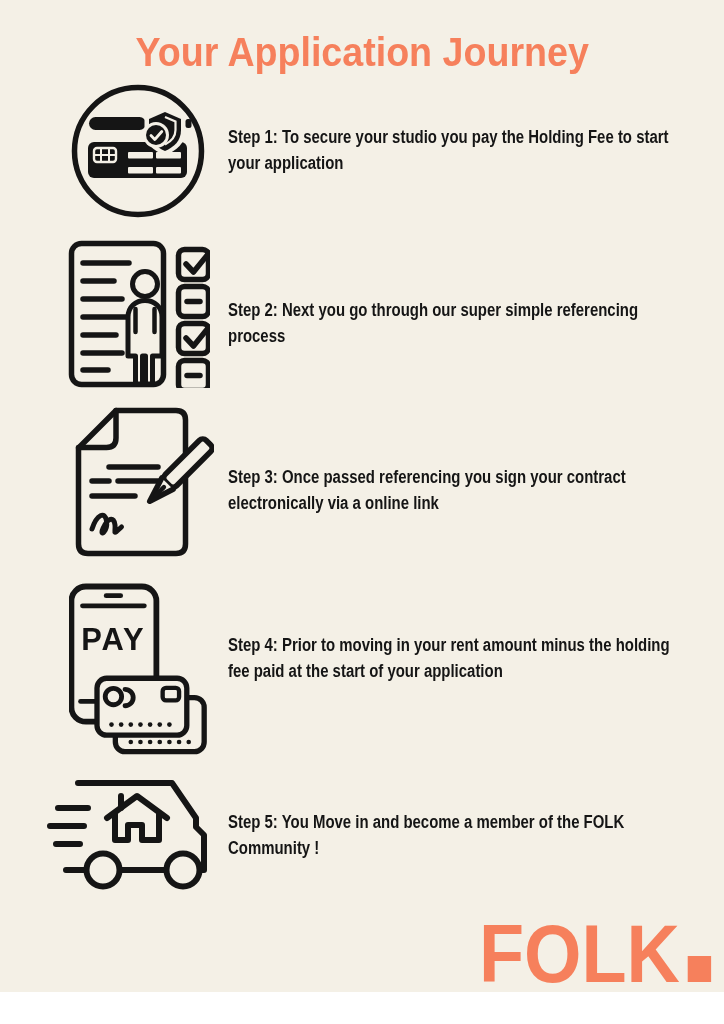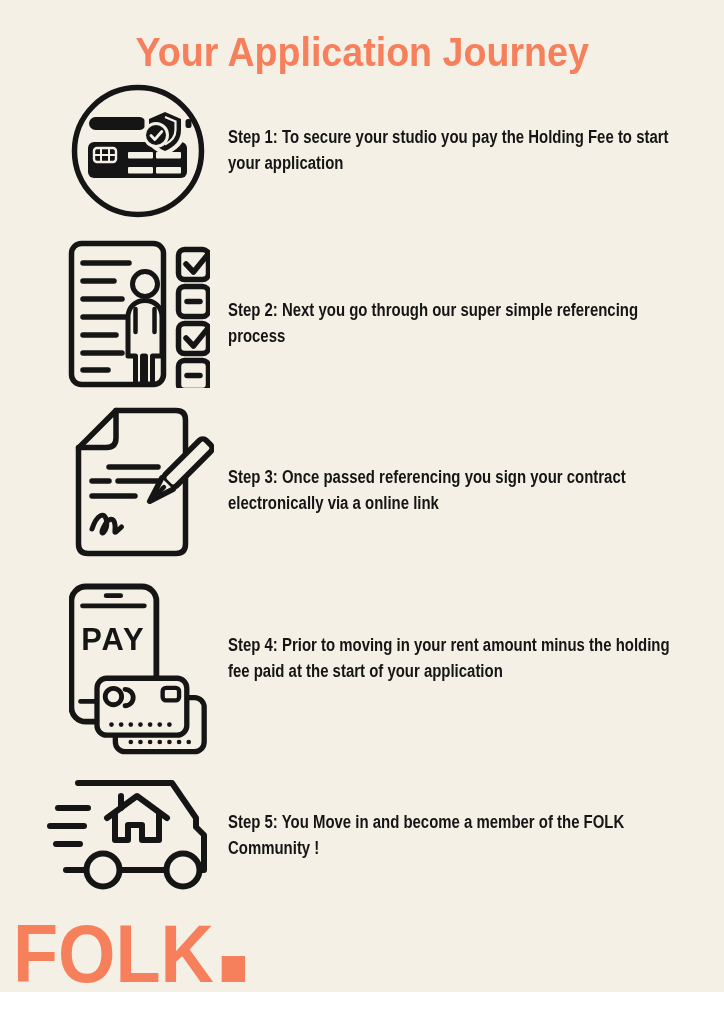--- a/index.html
+++ b/index.html
@@ -32,21 +32,21 @@
     line-height:26px;white-space:nowrap;
     transform:scaleX(0.83);transform-origin:left top;
   }
   .t1{top:124px;}
   .t2{top:297px;}
   .t3{top:464px;}
   .t4{top:632px;}
   .t5{top:809px;}
   .logo-row{
     position:absolute;top:913px;left:0;width:724px;
-    display:flex;justify-content:flex-start;
+    display:flex;justify-content:flex-end;
   }
   .logo-inner{
     display:inline-flex;align-items:baseline;
     font-size:82px;font-weight:bold;color:#F6805C;
     line-height:82px;letter-spacing:0px;
     transform:scaleX(0.9);transform-origin:center top;
     white-space:nowrap;
   }
   .logo-dot{
     display:inline-block;width:26px;height:26px;

